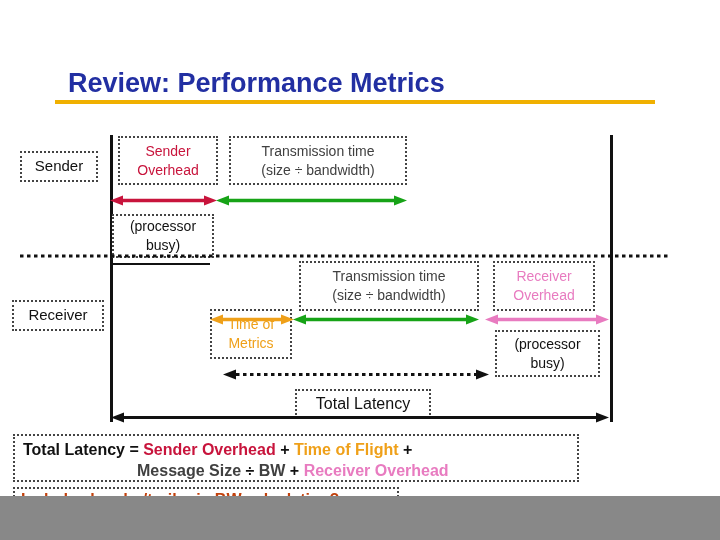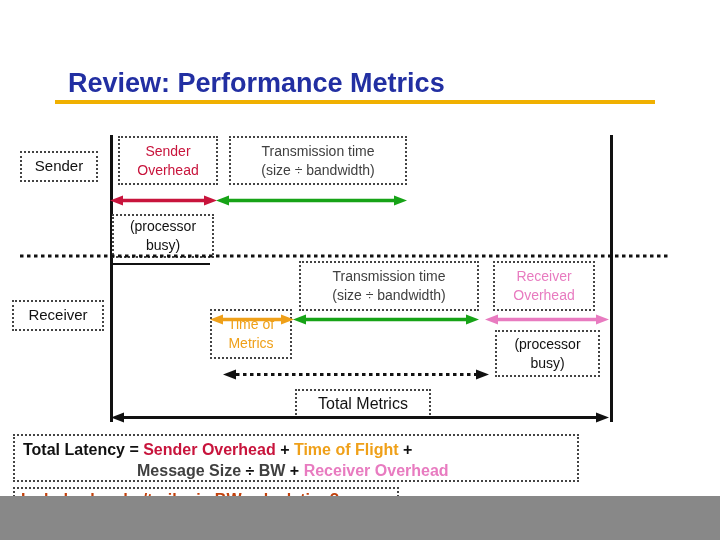--- a/index.html
+++ b/index.html
@@ -118,21 +118,21 @@
     <span>(processor</span>
     <span>busy)</span>
   </div>
   <svg class="arr" style="left:223px; top:368px;" width="266" height="13">
     <line x1="13" y1="6.5" x2="253" y2="6.5" stroke="#111" stroke-width="3" stroke-dasharray="3.5 3.5"></line>
     <polygon points="0,6.5 13,1.5 13,11.5" fill="#111"></polygon>
     <polygon points="266,6.5 253,1.5 253,11.5" fill="#111"></polygon>
   </svg>
 
   <div class="dbox f16 ck" style="left:295px; top:389px; width:136px; height:30px;">
-    <span>Total Metrics</span>
+    <span>Total Latency</span>
   </div>
   <svg class="arr" style="left:111px; top:411px;" width="498" height="13">
     <line x1="11" y1="6.5" x2="487" y2="6.5" stroke="#111" stroke-width="3"></line>
     <polygon points="0,6.5 13,1.5 13,11.5" fill="#111"></polygon>
     <polygon points="498,6.5 485,1.5 485,11.5" fill="#111"></polygon>
   </svg>
 
   <div class="eq-box">
     <div class="eq-line1"><span class="ck">Total Latency = </span><span class="cr">Sender Overhead</span><span class="ck"> + </span><span class="co">Time of Flight</span><span class="ck"> +</span></div>
     <div class="eq-line2"><span class="cg">Message Size</span><span class="ck"> ÷ </span><span class="cg">BW</span><span class="ck"> + </span><span class="cp">Receiver Overhead</span></div>

